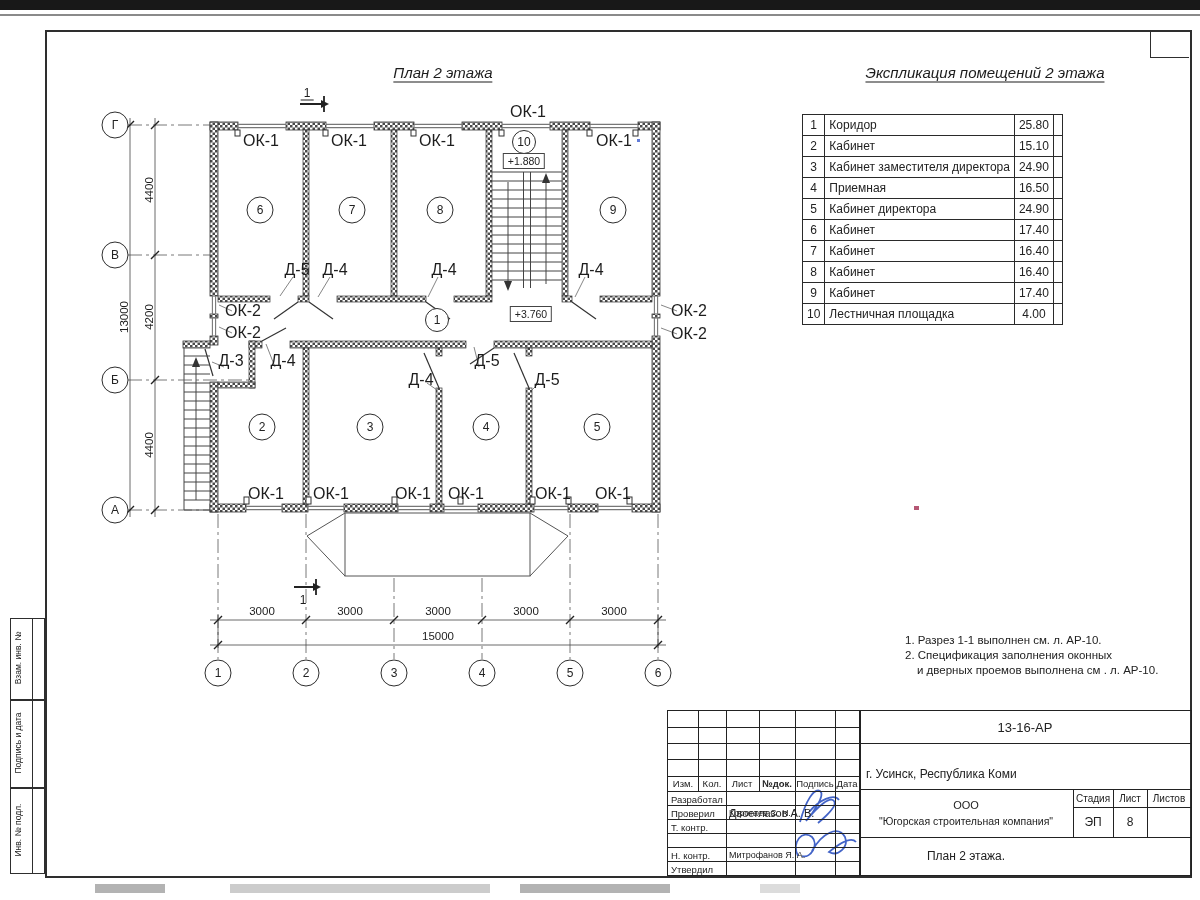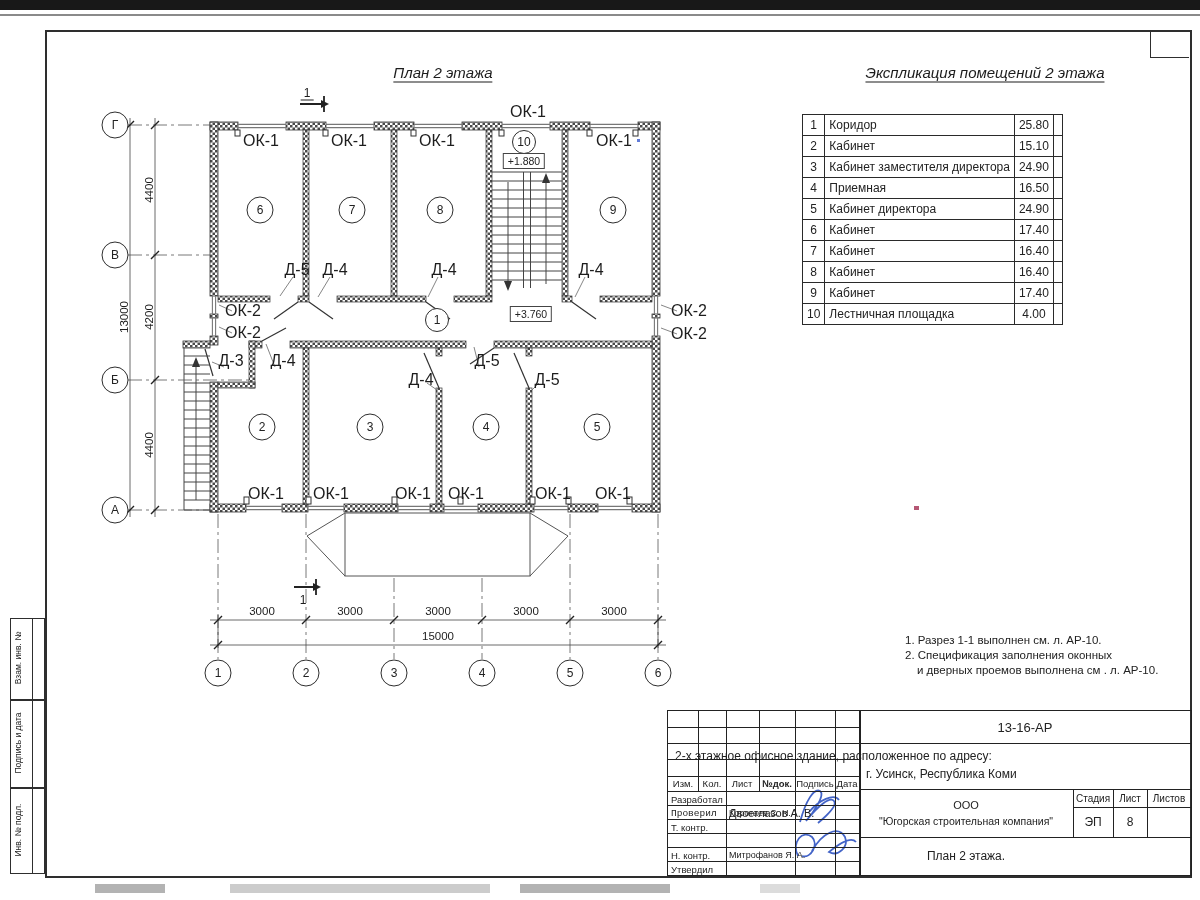--- a/index.html
+++ b/index.html
@@ -390,30 +390,29 @@
   <div class="hl" style="left:0;top:122px;width:191px;"></div>
   <div class="hl" style="left:0;top:136px;width:191px;"></div>
   <div class="hl" style="left:0;top:150px;width:191px;"></div>
 
   <div class="hl" style="left:191px;top:32px;width:332px;"></div>
   <div class="hl" style="left:191px;top:78px;width:332px;"></div>
   <div class="hl" style="left:405px;top:96px;width:118px;"></div>
   <div class="hl" style="left:191px;top:126px;width:332px;"></div>
 
   <div class="t tc" style="left:357px;top:16px;font-size:13px;">13-16-АР</div>
-  <div class="t" style="left:7px;top:38px;font-size:12px;">2-х этажное офисное здание, расположенное по адресу:</div>
   <div class="t" style="left:7px;top:56px;font-size:12px;left:198px;">г. Усинск, Республика Коми</div>
   <div class="t tc" style="left:15px;top:72px;">Изм.</div>
   <div class="t tc" style="left:44px;top:72px;">Кол.</div>
   <div class="t tc" style="left:74px;top:72px;">Лист</div>
   <div class="t tc" style="left:109px;top:72px;font-weight:bold;">№док.</div>
   <div class="t tc" style="left:147px;top:72px;">Подпись</div>
   <div class="t tc" style="left:179px;top:72px;">Дата</div>
   <div class="t" style="left:3px;top:83px;">Разработал</div>
-  <div class="t" style="left:3px;top:97px;font-family:Liberation Mono, monospace;">Проверил</div>
+  <div class="t" style="left:3px;top:97px;">Проверил</div>
   <div class="t" style="left:3px;top:111px;">Т. контр.</div>
   <div class="t" style="left:3px;top:139px;">Н. контр.</div>
   <div class="t" style="left:3px;top:153px;">Утвердил</div>
   <div class="t" style="left:61px;top:96px;font-size:11px;text-align:right;">Двоеглазов А. В.</div>
   <div class="t" style="left:61px;top:97px;font-size:9px;">Коротаев С. Н.</div>
   <div class="t" style="left:61px;top:139px;font-size:9px;">Митрофанов Я. А.</div>
   <div class="t tc" style="left:298px;top:94px;font-size:11px;">ООО</div>
   <div class="t tc" style="left:298px;top:110px;font-size:10.5px;">"Югорская строительная компания"</div>
   <div class="t tc" style="left:298px;top:145px;font-size:12px;">План 2 этажа.</div>
   <div class="t tc" style="left:425px;top:87px;font-size:10px;">Стадия</div>

